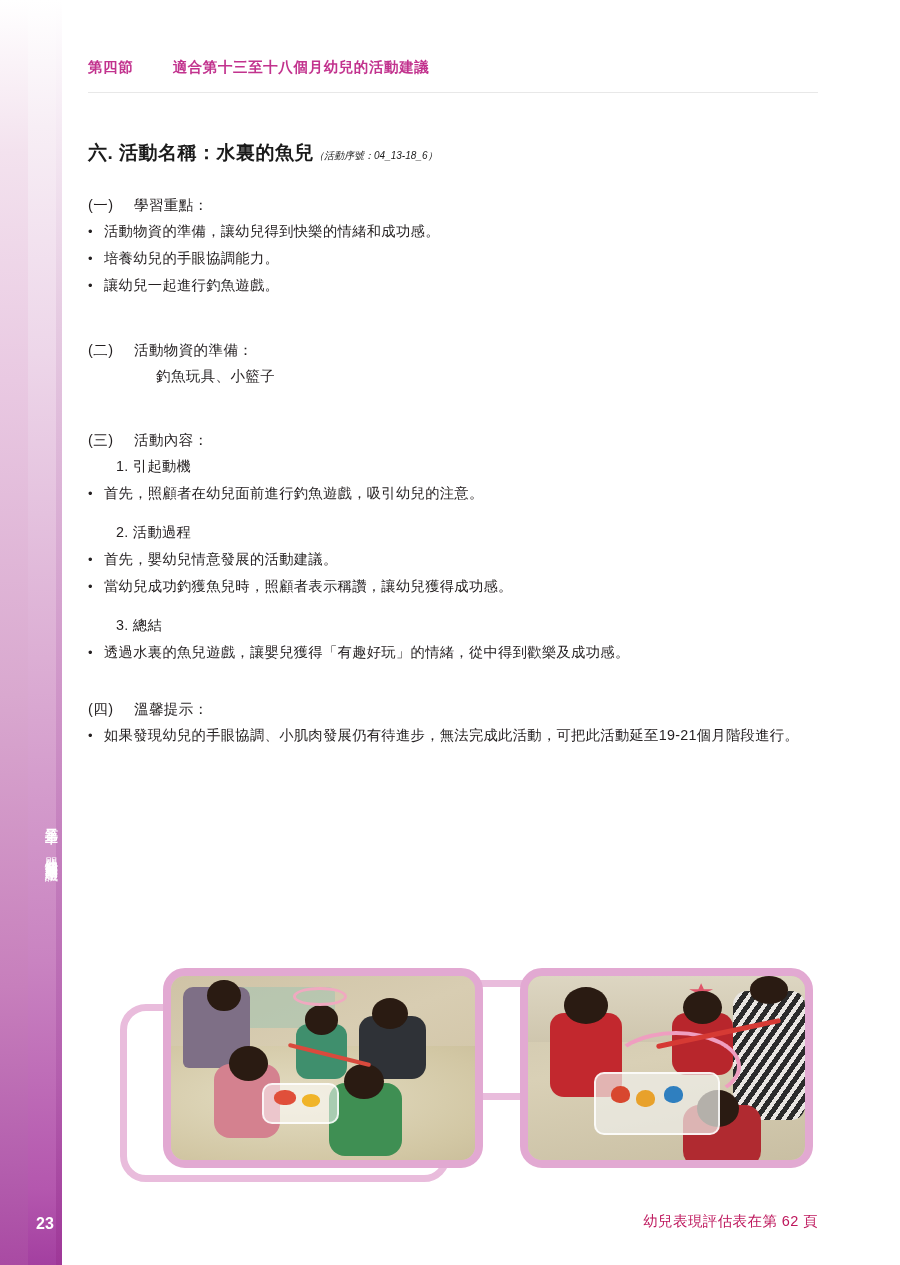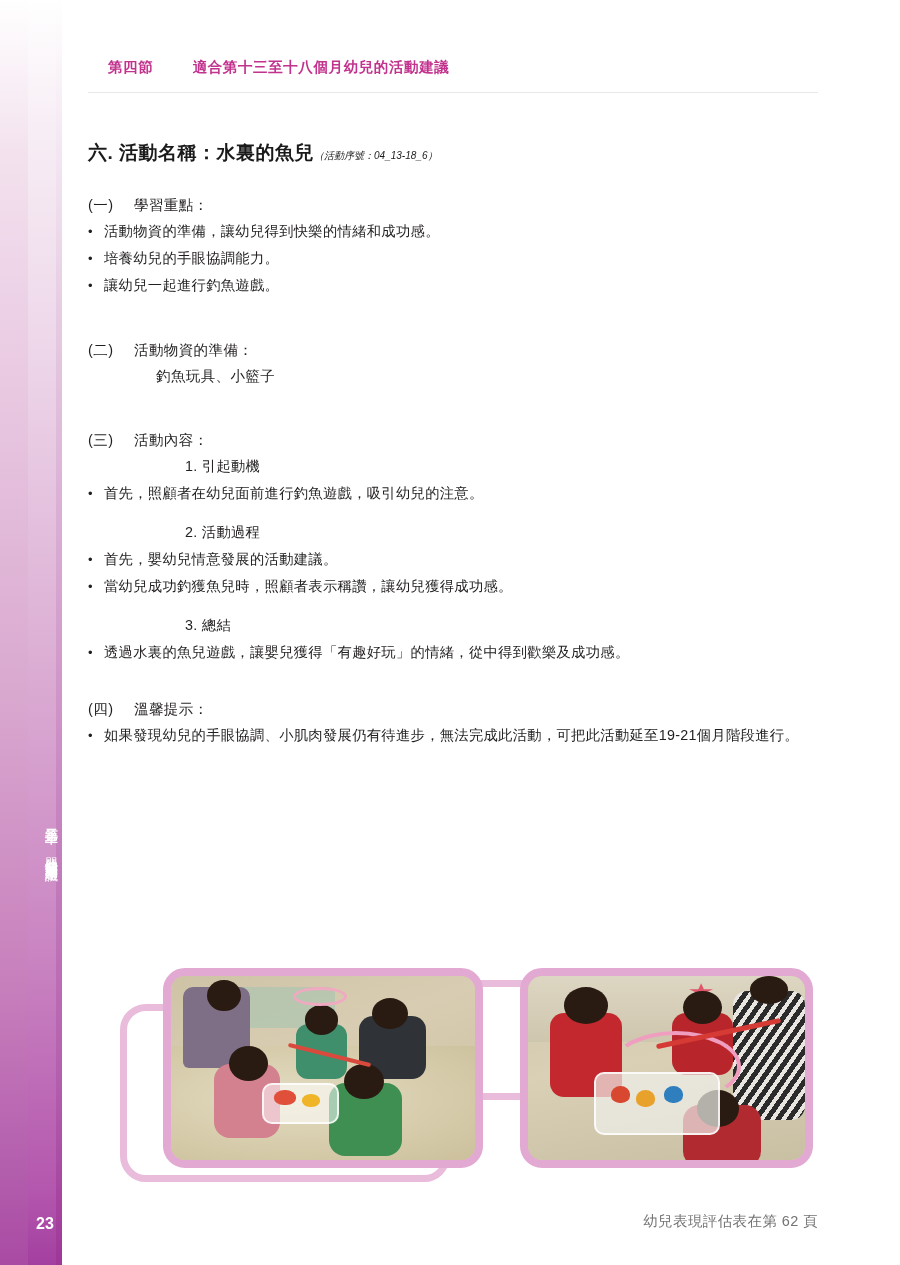--- a/index.html
+++ b/index.html
@@ -81,21 +81,20 @@
     top: 58px;
     width: 740px;
     font-size: 14.5px;
     color: #c2338e;
     font-weight: bold;
     letter-spacing: 0.6px;
   }
   .header .sec-no {
     display: inline-block;
     width: 80px;
-    margin-left: 20px;
   }
   .header-rule {
     position: absolute;
     left: 88px;
     top: 92px;
     width: 730px;
     height: 1px;
     background: #e8e8e8;
   }
 
@@ -163,21 +162,21 @@
     font-size: 13px;
   }
 
   .lvl1 { margin-left: 46px; }      
   .lvl3 { margin-left: 88px; }      
 
   .num-item {
     font-size: 14.3px;
     line-height: 27px;
     letter-spacing: 0.3px;
-    margin-left: 97px;
+    margin-left: 28px;
   }
   .gap-sm { height: 12px; }
   .gap-md { height: 20px; }
 
   
   .photos {
     position: absolute;
     left: 120px;
     top: 960px;
     width: 700px;
@@ -261,21 +260,21 @@
     position: absolute; left:0; top:0; width:100%; height:36%;
     background: linear-gradient(180deg,#ddd6c2 0%, #cfc6ae 100%);
   }
 
   
   .footer-note {
     position: absolute;
     right: 82px;
     top: 1212px;
     font-size: 14.5px;
-    color: #737373;
+    color: #be185d;
     letter-spacing: 0.4px;
   }
 </style>
 </head>
 <body>
 
 <div class="page">
 
   <div class="side-band"></div>
   <div class="side-band-inner"></div>

